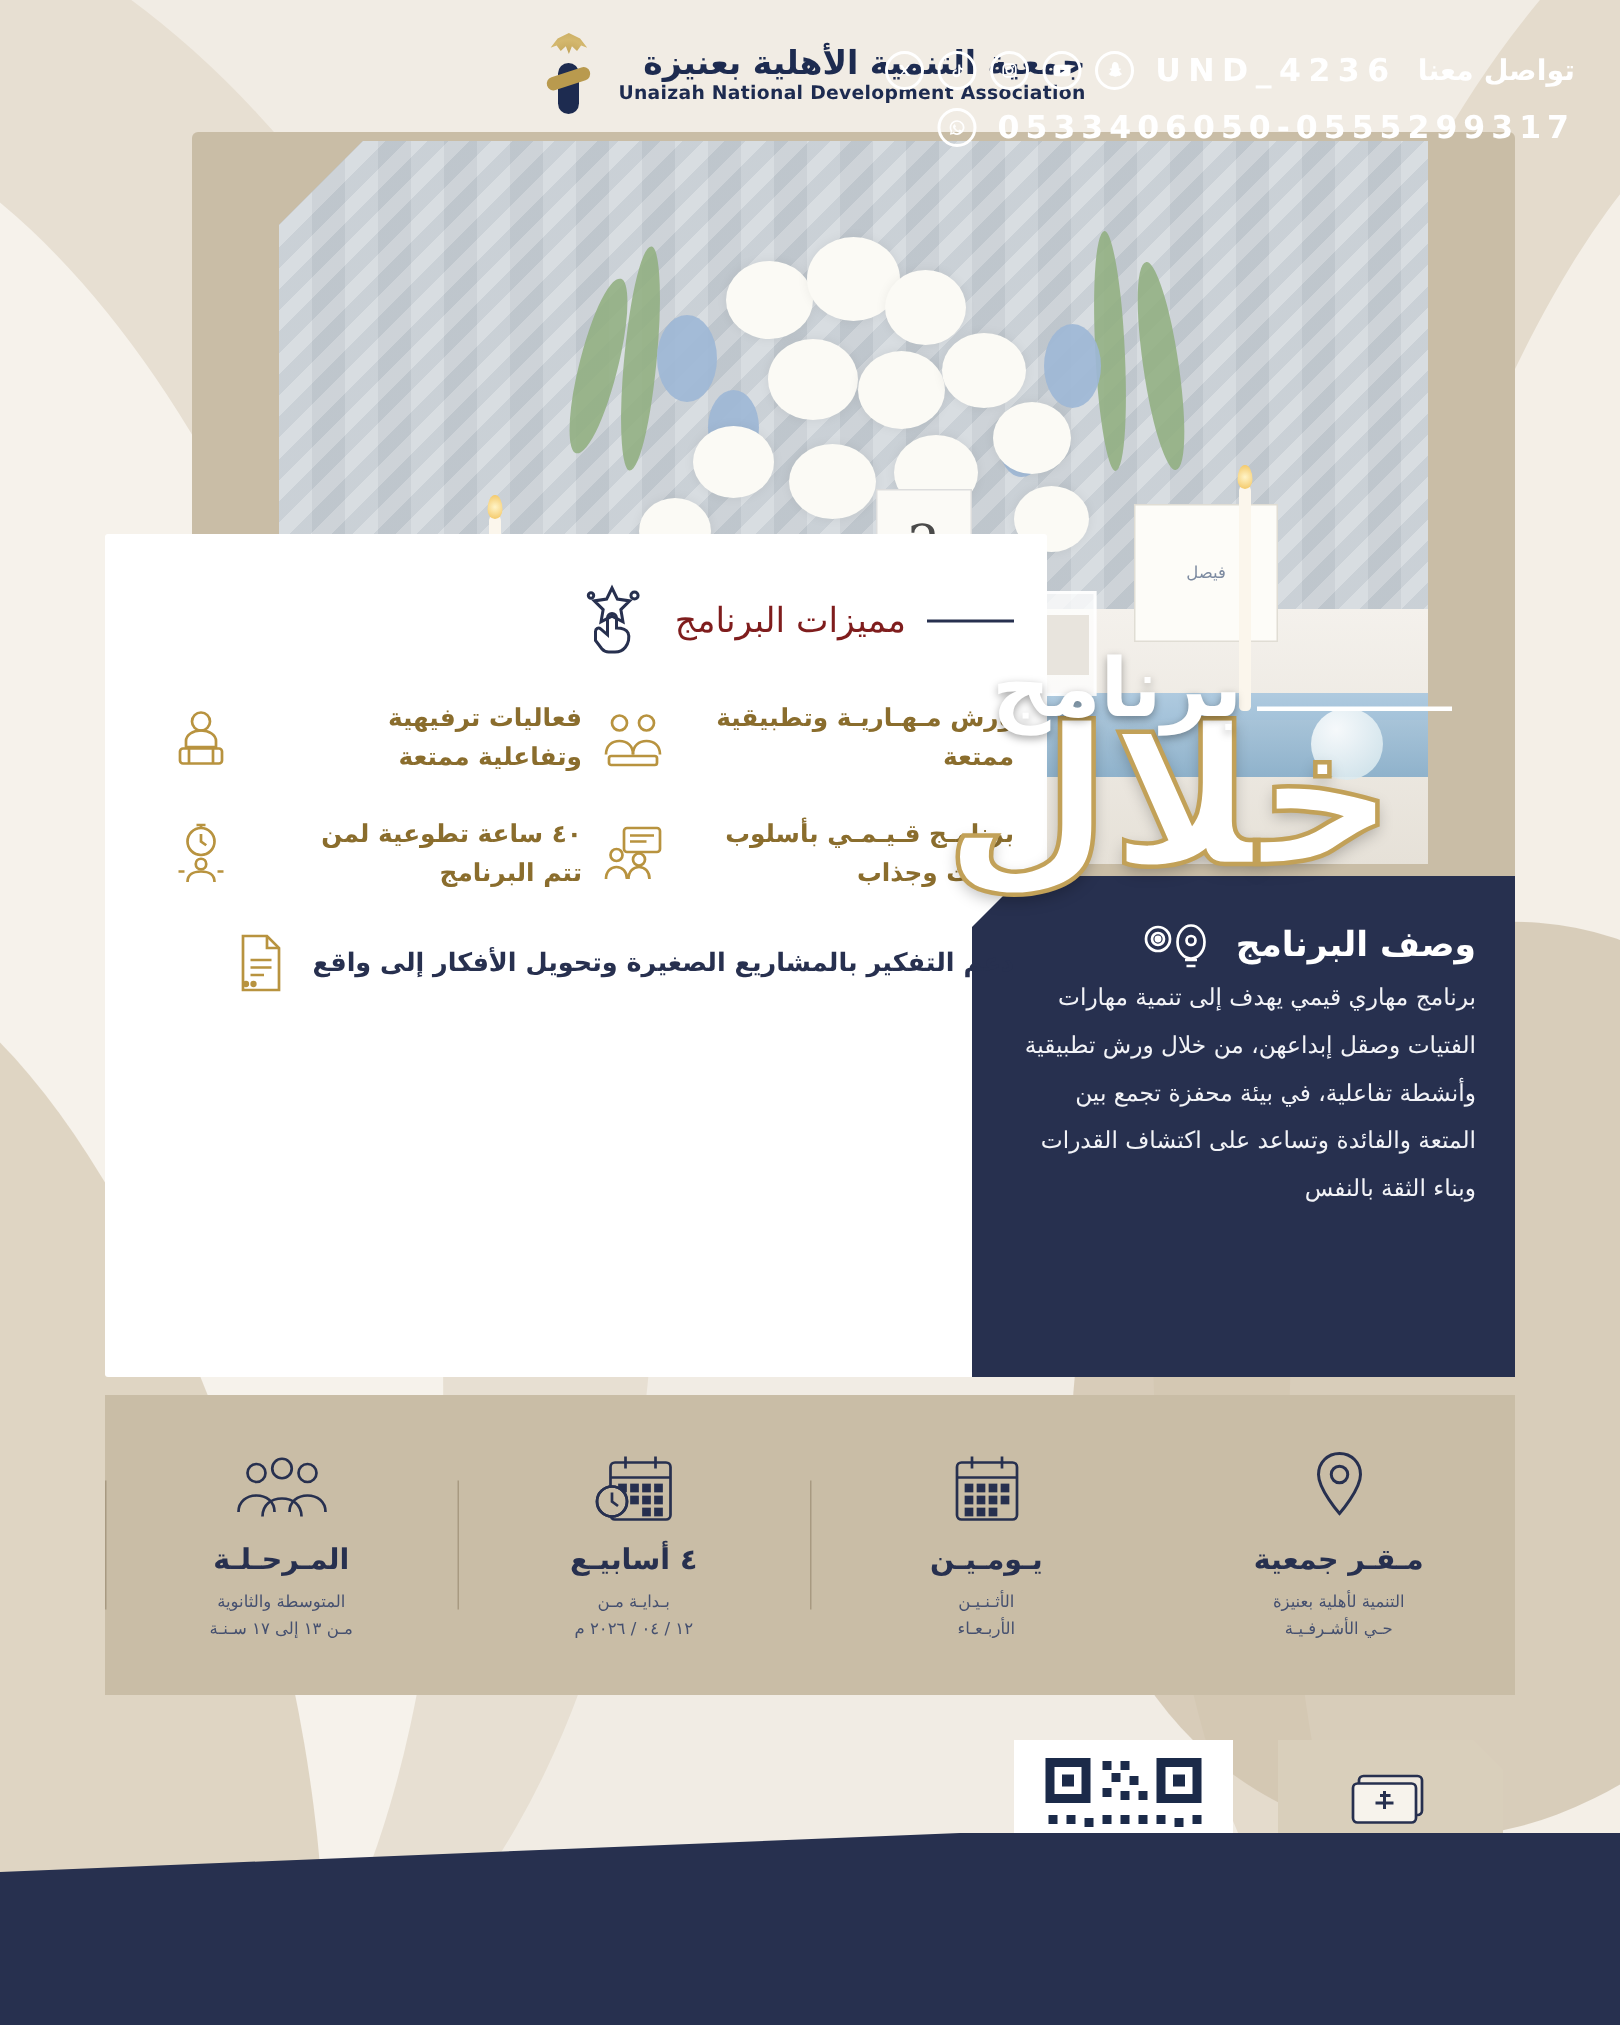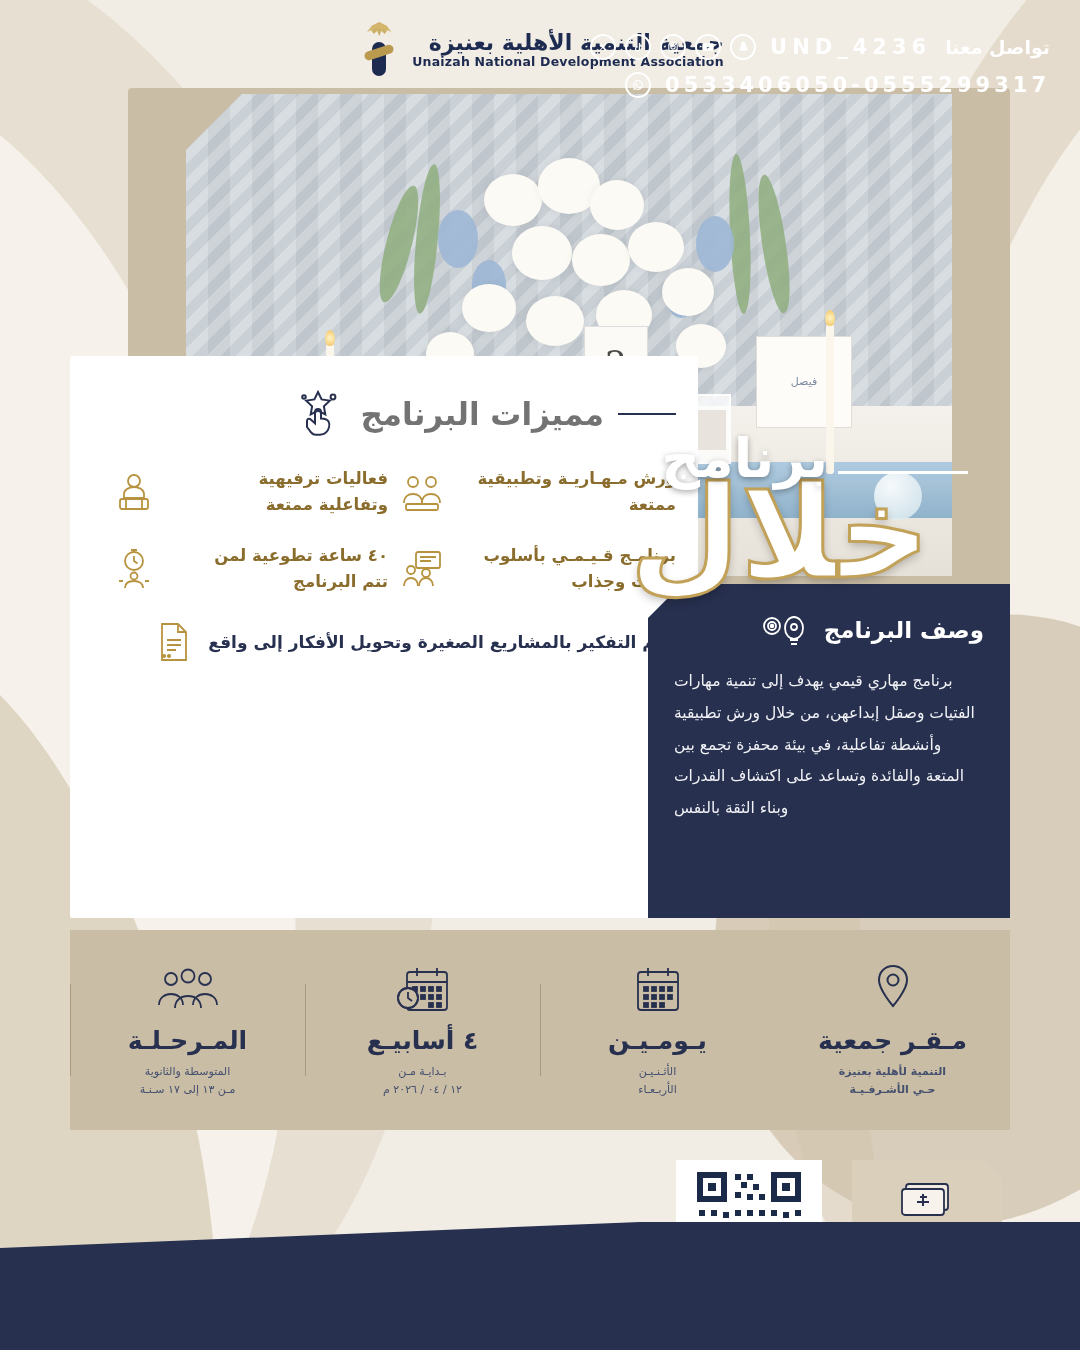--- a/index.html
+++ b/index.html
@@ -79,43 +79,43 @@
      text-shadow:0 2px 6px rgba(0,0,0,.35);}
   .t-line{position:absolute;right:-140px;top:44px;width:130px;height:3px;background:#ffffff;}
   .t-rawnaq{font-size:128px;font-weight:bold;line-height:.95;margin-top:-18px;margin-right:-70px;
      color:#ffffff;-webkit-text-stroke:3px #c2a158;text-shadow:0 4px 10px rgba(0,0,0,.25);
      font-family:"DejaVu Sans","Liberation Sans",sans-serif;}
 
   
   .features{position:absolute;left:24px;top:300px;width:600px;}
   .feat-head{display:flex;align-items:center;justify-content:flex-start;gap:14px;padding-right:18px;}
   .feat-head .dash{width:58px;height:2px;background:#27304f;}
-  .feat-title{font-size:31px;font-weight:bold;color:#737373;}
+  .feat-title{font-size:23px;font-weight:normal;color:#7f1d1d;}
   .feat-icon-star{width:62px;height:52px;position:relative;color:#27304f;}
   .feat-grid{margin-top:26px;display:grid;grid-template-columns:1fr 1fr;gap:26px 12px;padding:0 18px;}
   .feat-cell{display:flex;align-items:center;gap:28px;justify-content:flex-start;}
   .feat-cell .ic{width:44px;height:44px;flex:0 0 44px;color:#b8933f;}
   .feat-cell .tx{font-size:16.5px;line-height:1.55;color:#8a6d2d;font-weight:bold;text-align:right;letter-spacing:1px;}
   .feat-wide{margin-top:24px;display:flex;align-items:center;gap:12px;padding:0 18px;}
   .feat-wide .tx{font-size:17px;line-height:1.6;color:#27304f;font-weight:bold;text-align:right;}
   .feat-wide .ic{width:48px;height:48px;flex:0 0 48px;color:#b8933f;}
 
   
   .desc{position:absolute;right:0;top:496px;width:362px;height:334px;padding:26px 26px 20px 26px;color:#fff;}
   .desc-head{display:flex;align-items:center;justify-content:flex-start;gap:10px;}
   .desc-title{font-size:23px;font-weight:bold;color:#ffffff;}
-  .desc-body{margin-top:16px;font-size:15.5px;line-height:2.05;text-align:left;letter-spacing:1.5px;color:#f2f3f7;}
+  .desc-body{font-size:15.5px;line-height:2.05;text-align:right;letter-spacing:1.5px;color:#f2f3f7;}
 
   
   .info{position:absolute;left:70px;top:930px;width:940px;height:200px;background:#c9bda6;z-index:20;
         display:flex;flex-direction:row-reverse;align-items:center;}
   .info-col{flex:1;display:flex;flex-direction:column;align-items:center;justify-content:center;gap:8px;position:relative;padding:0 8px;}
   .info-col:not(:last-child)::after{content:"";position:absolute;left:0;top:22px;bottom:22px;width:1px;background:#a89a81;}
   .info-col .ic{height:56px;display:flex;align-items:center;justify-content:center;color:#27304f;}
-  .info-lbl{font-size:25px;font-weight:bold;color:#27304f;letter-spacing:4px;}
+  .info-lbl{font-size:19px;font-weight:bold;color:#27304f;letter-spacing:4px;}
   .info-val{font-size:11px;color:#45506f;line-height:1.6;text-align:center;letter-spacing:1px;}
 
   
   .qr-box{position:absolute;right:258px;bottom:62px;width:146px;height:128px;background:#ffffff;z-index:25;
           display:flex;align-items:center;justify-content:center;}
   .qr-label{position:absolute;right:258px;bottom:32px;width:146px;text-align:center;font-size:15px;font-weight:bold;color:#27304f;letter-spacing:3px;z-index:25;}
   .fee-card{position:absolute;right:78px;bottom:62px;width:150px;height:128px;background:#d9cfbb;z-index:25;
             display:flex;flex-direction:column;align-items:center;justify-content:center;gap:4px;
             clip-path:polygon(0 0,130px 0,150px 20px,150px 128px,0 128px);}
   .fee-title{font-size:17px;font-weight:bold;color:#27304f;line-height:1.35;text-align:center;}
@@ -394,21 +394,21 @@
     </div>
 
     <div class="info-col">
       <span class="ic">
         <svg viewBox="0 0 44 56" width="44" height="56" fill="none" stroke="#27304f" stroke-width="2">
           <path d="M22 4c-8 0-14 6-14 14 0 10 14 26 14 26s14-16 14-26c0-8-6-14-14-14z"></path>
           <circle cx="22" cy="18" r="5.5"></circle>
         </svg>
       </span>
       <span class="info-lbl">مـقـر جمعية</span>
-      <span class="info-val" style="white-space:pre-line;font-weight:bold;">التنمية لأهلية بعنيزة
+      <span class="info-val" style="white-space:pre-line;">التنمية لأهلية بعنيزة
 حـي الأشـرفـيـة</span>
     </div>
   </div>
 
   <div class="qr-box">
     <svg viewBox="0 0 120 120" width="120" height="120">
       <rect width="120" height="120" fill="#fff"></rect>
       <g fill="#1b2a49">
         <rect x="8" y="8" width="30" height="30"></rect>
           <rect x="14" y="14" width="18" height="18" fill="#fff"></rect>

